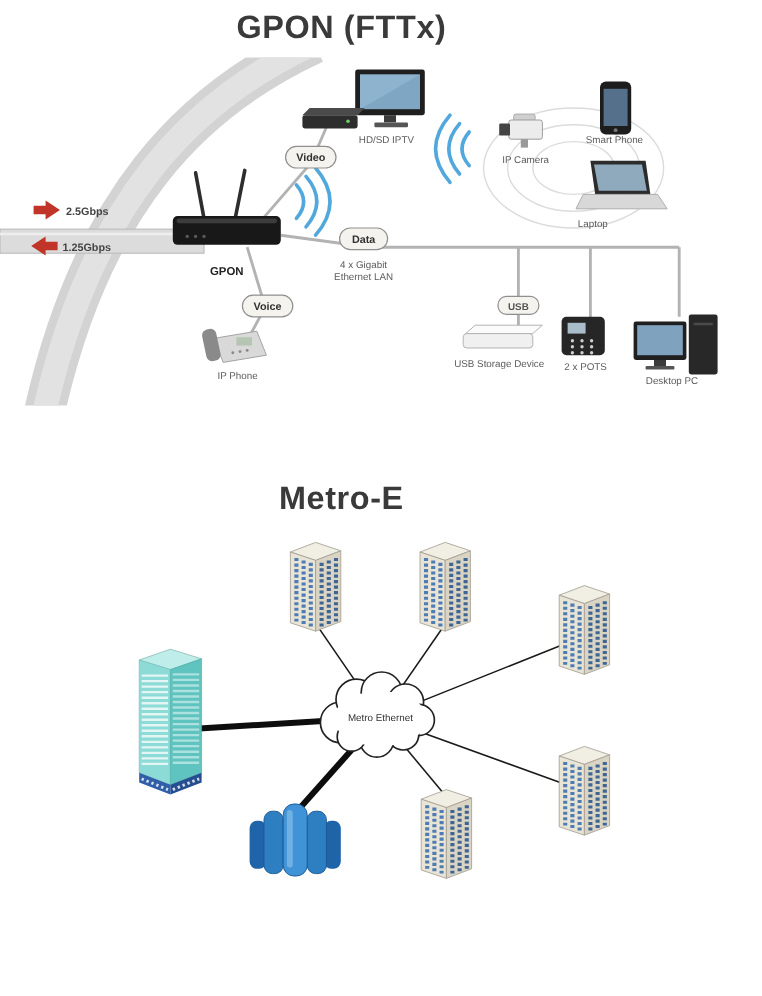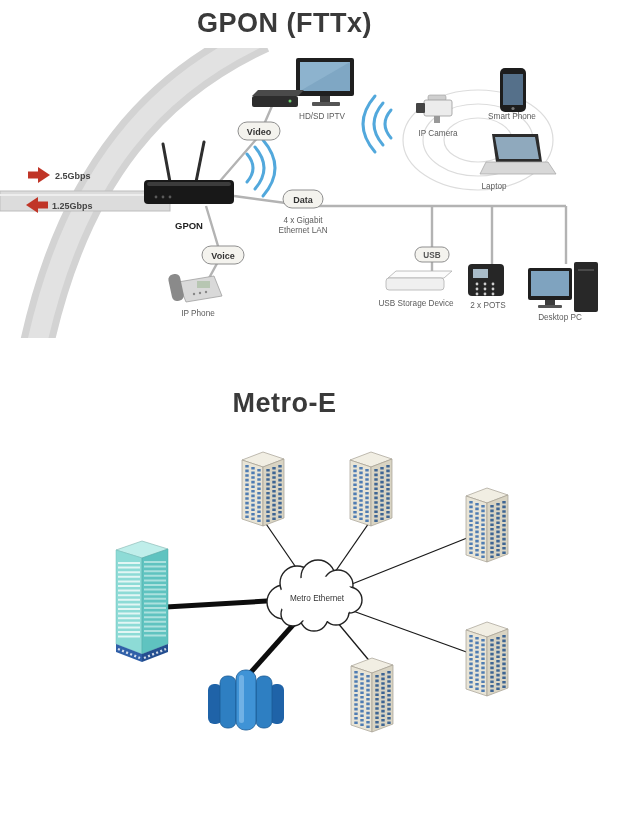--- a/index.html
+++ b/index.html
@@ -5,21 +5,21 @@
   html,body{margin:0;padding:0;background:#ffffff;}
   #canvas{
     position:relative;width:635px;height:830px;background:#ffffff;
     font-family:"Liberation Sans",sans-serif;overflow:hidden;
   }
   .section-title{
     position:absolute;left:0;width:569px;text-align:center;
     font-size:27px;font-weight:bold;color:#3a3a3a;letter-spacing:.5px;
   }
   #title-gpon{top:8px;}
-  #title-metro{top:388px;text-align:center;}
+  #title-metro{top:400px;text-align:center;}
   svg{position:absolute;left:0;}
   #gpon-svg{top:48px;}
   #metro-svg{top:430px;}
   svg text{font-family:"Liberation Sans",sans-serif;}
   .devlabel{font-size:8.2px;fill:#5c5c5c;}
   .pill{fill:#f4f3ee;stroke:#8f8f8f;stroke-width:1;}
   .pilltext{font-size:9px;fill:#333;font-weight:bold;}
   .walltext{font-size:9.5px;fill:#ffffff;font-weight:bold;}
   .ratetext{font-size:9px;fill:#444;font-weight:bold;}
   .conn{stroke:#b3b3b3;stroke-width:2.4;fill:none;}

